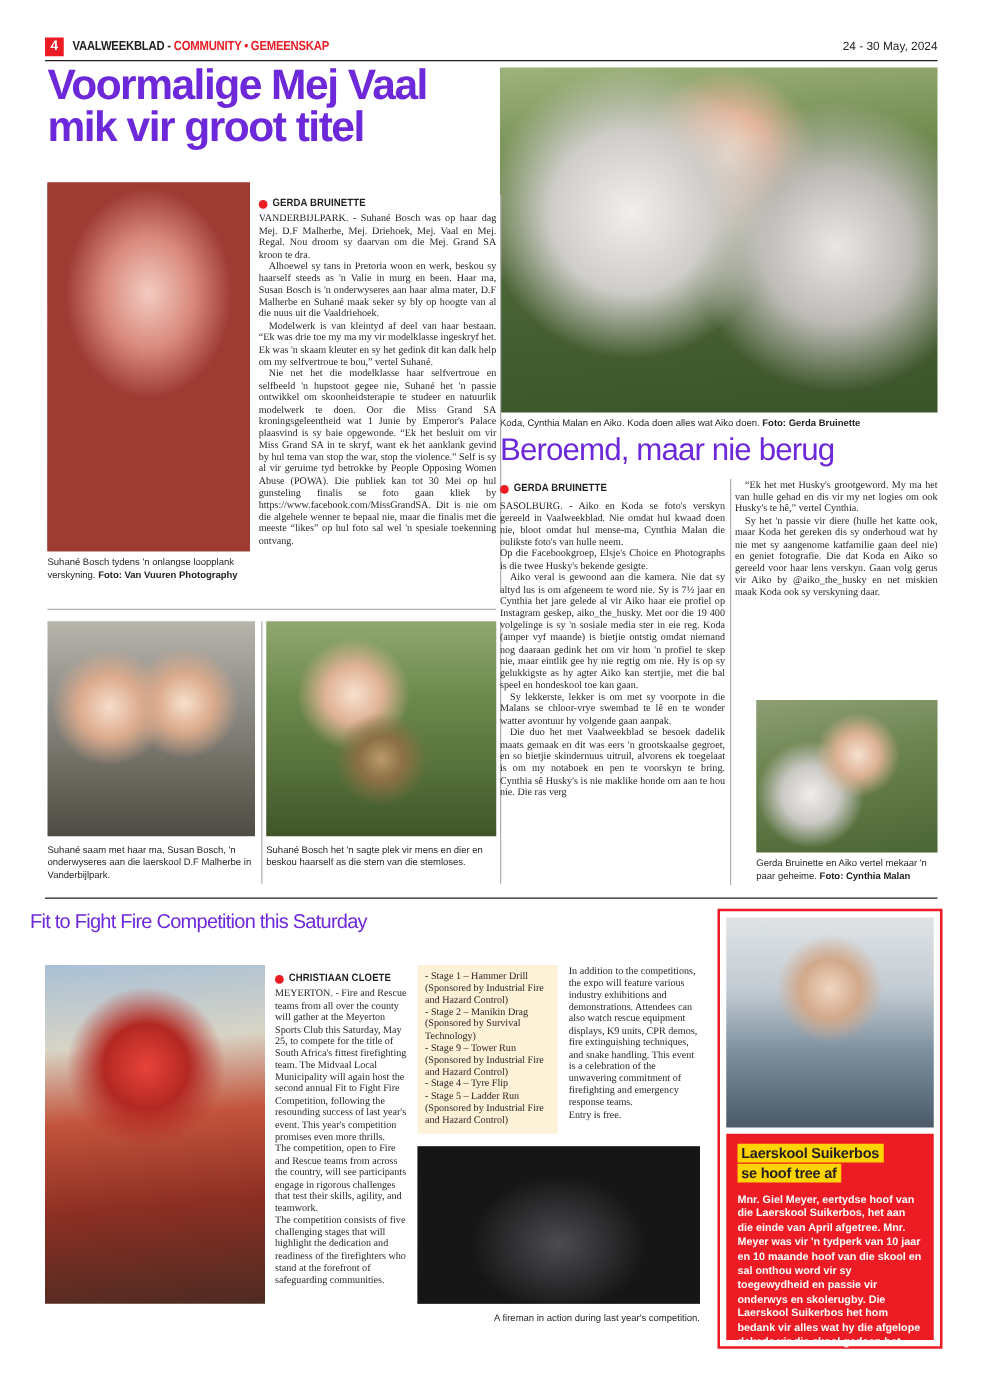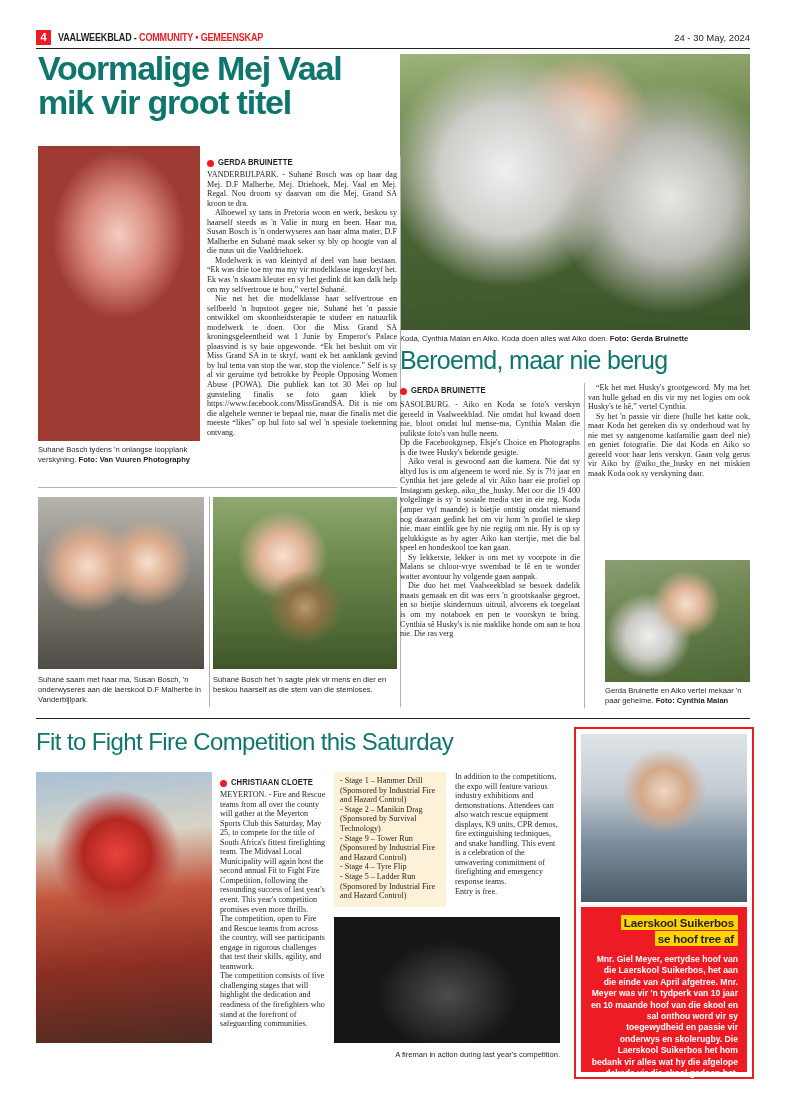--- a/index.html
+++ b/index.html
@@ -33,21 +33,21 @@
   .masthead-date {
     margin-left:auto; font-size:9.5px; color:#231f20; white-space:nowrap;
   }
   .rule-top {
     position:absolute; left:36px; top:48px; width:714px; height:1px; background:#231f20;
   }
 
   
   .hl {
     font-family:"Liberation Sans", sans-serif;
-    font-weight:bold; color:#0f766e; line-height:1.0;
+    font-weight:bold; color:#6d28d9; line-height:1.0;
     letter-spacing:-1.2px;
   }
   .byline { display:flex; align-items:flex-end; gap:4px; }
   .byline .dot { width:7px; height:7px; border-radius:50%; background:#ed1c24; flex:0 0 auto; }
   .byline .nm {
     font-size:8.5px; font-weight:bold; letter-spacing:0.1px; color:#231f20;
     transform:scaleX(0.9); transform-origin:left center; white-space:nowrap;
   }
   .body-txt {
     font-family:"Liberation Serif", serif;
@@ -115,39 +115,39 @@
   
   .a2-head { position:absolute; left:400px; top:348px; width:350px; font-size:25px; letter-spacing:-0.7px; }
   .a2-byline { position:absolute; left:400px; top:385px; width:180px; }
   .a2-col1 { position:absolute; left:400px; top:400px; width:180px; height:310px; }
   .a2-col2 { position:absolute; left:588px; top:383px; width:162px; height:230px; }
   .a2-photo { position:absolute; left:605px; top:560px; width:145px; height:122px; }
   .a2-cap { position:absolute; left:605px; top:686px; width:148px; }
 
   
   .a3-rule { position:absolute; left:36px; top:718px; width:714px; height:1px; background:#231f20; }
-  .a3-head { position:absolute; left:36px; top:730px; width:520px; font-size:24px; letter-spacing:-0.6px; font-weight:normal; }
+  .a3-head { position:absolute; left:24px; top:730px; width:520px; font-size:16px; letter-spacing:-0.6px; font-weight:normal; }
   .a3-photo-left { position:absolute; left:36px; top:772px; width:176px; height:271px; }
   .a3-cap-left { position:absolute; left:36px; top:1050px; width:176px; }
   .a3-byline { position:absolute; left:220px; top:777px; width:160px; }
   .a3-col1 { position:absolute; left:220px; top:790px; width:108px; height:285px; }
   .a3-stage-box {
     position:absolute; left:334px; top:772px; width:112px; background:#fdf2d8;
     padding:4px 5px 6px 6px;
   }
   .a3-col3 { position:absolute; left:455px; top:772px; width:105px; }
   .a3-photo-b { position:absolute; left:334px; top:917px; width:226px; height:126px; }
   .a3-cap-b { position:absolute; left:334px; top:1050px; width:226px;text-align:right; }
   .stage-txt { font-family:"Liberation Serif", serif; font-size:8.1px; line-height:9.6px; color:#231f20; }
   .stage-txt p { margin:0; }
 
   
   .sidebox {
     position:absolute; left:574px; top:727px; width:180px; height:352px;
-    border:2px solid #ed1c24; background:#ffffff; padding:5px;text-align:right;
+    border:2px solid #ed1c24; background:#ffffff; padding:5px;
   }
   .sidebox-photo { width:100%; height:168px; }
   .sidebox-red {
     background:#ed1c24; width:100%; height:calc(100% - 173px); margin-top:5px;
     padding:8px 9px 8px 9px; color:#ffffff;
   }
   .sidebox-title {
     font-size:11.6px; font-weight:bold; line-height:15.5px; color:#231f20;
     letter-spacing:-0.2px;
   }

